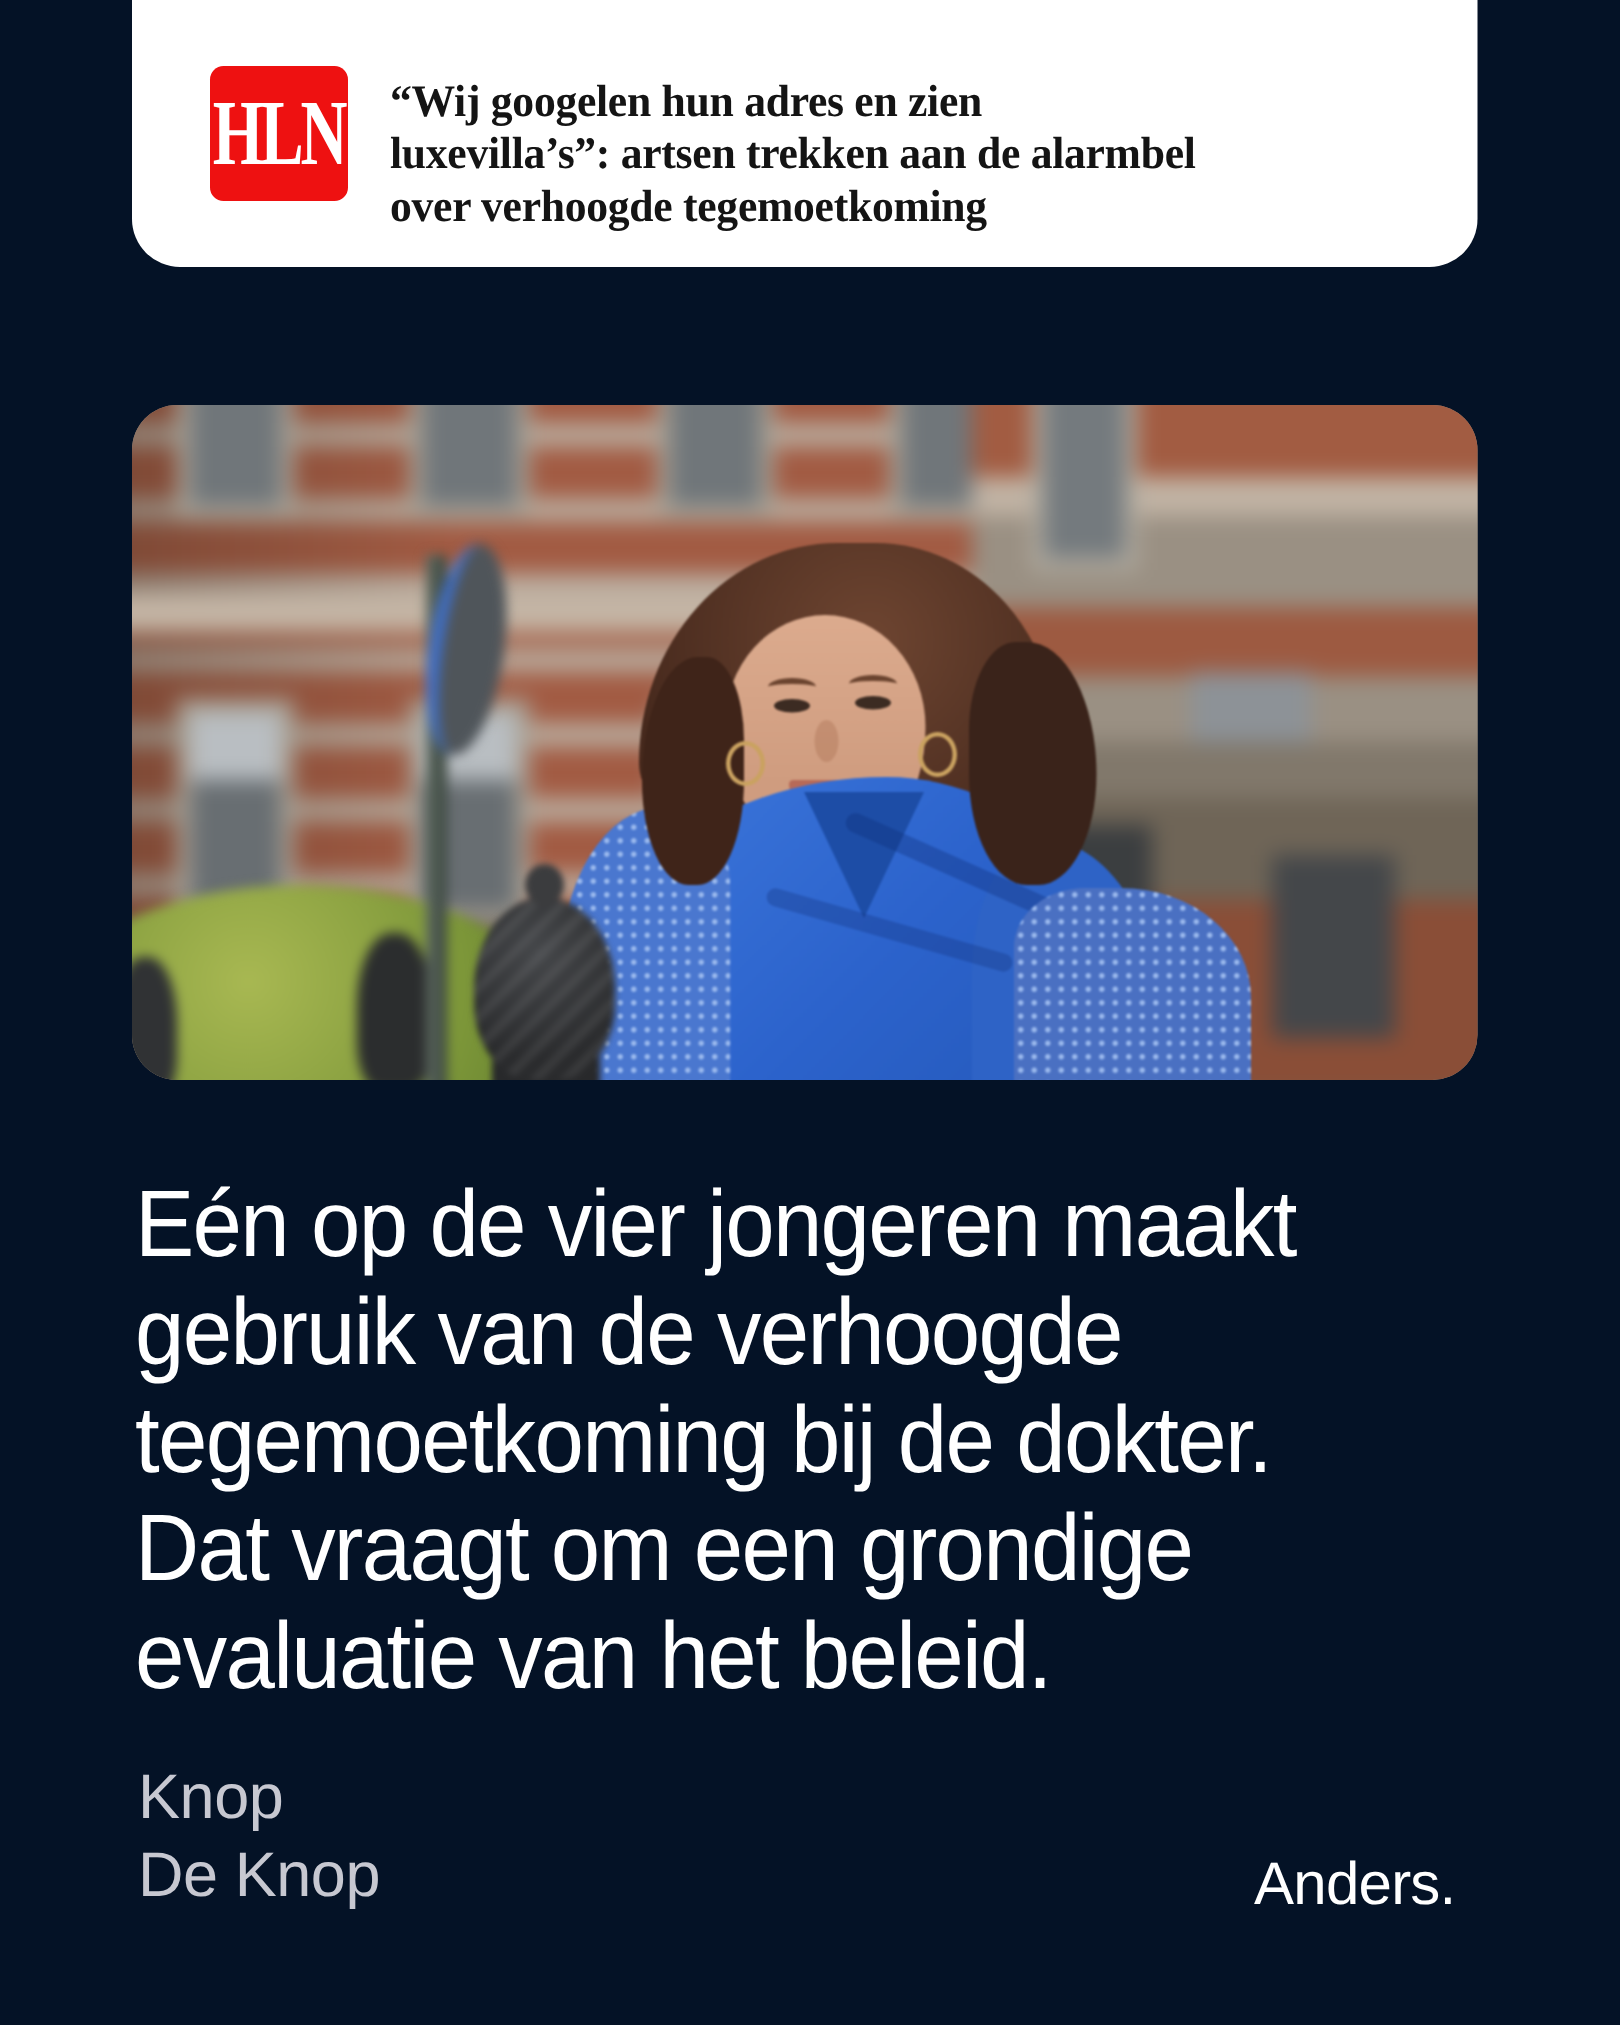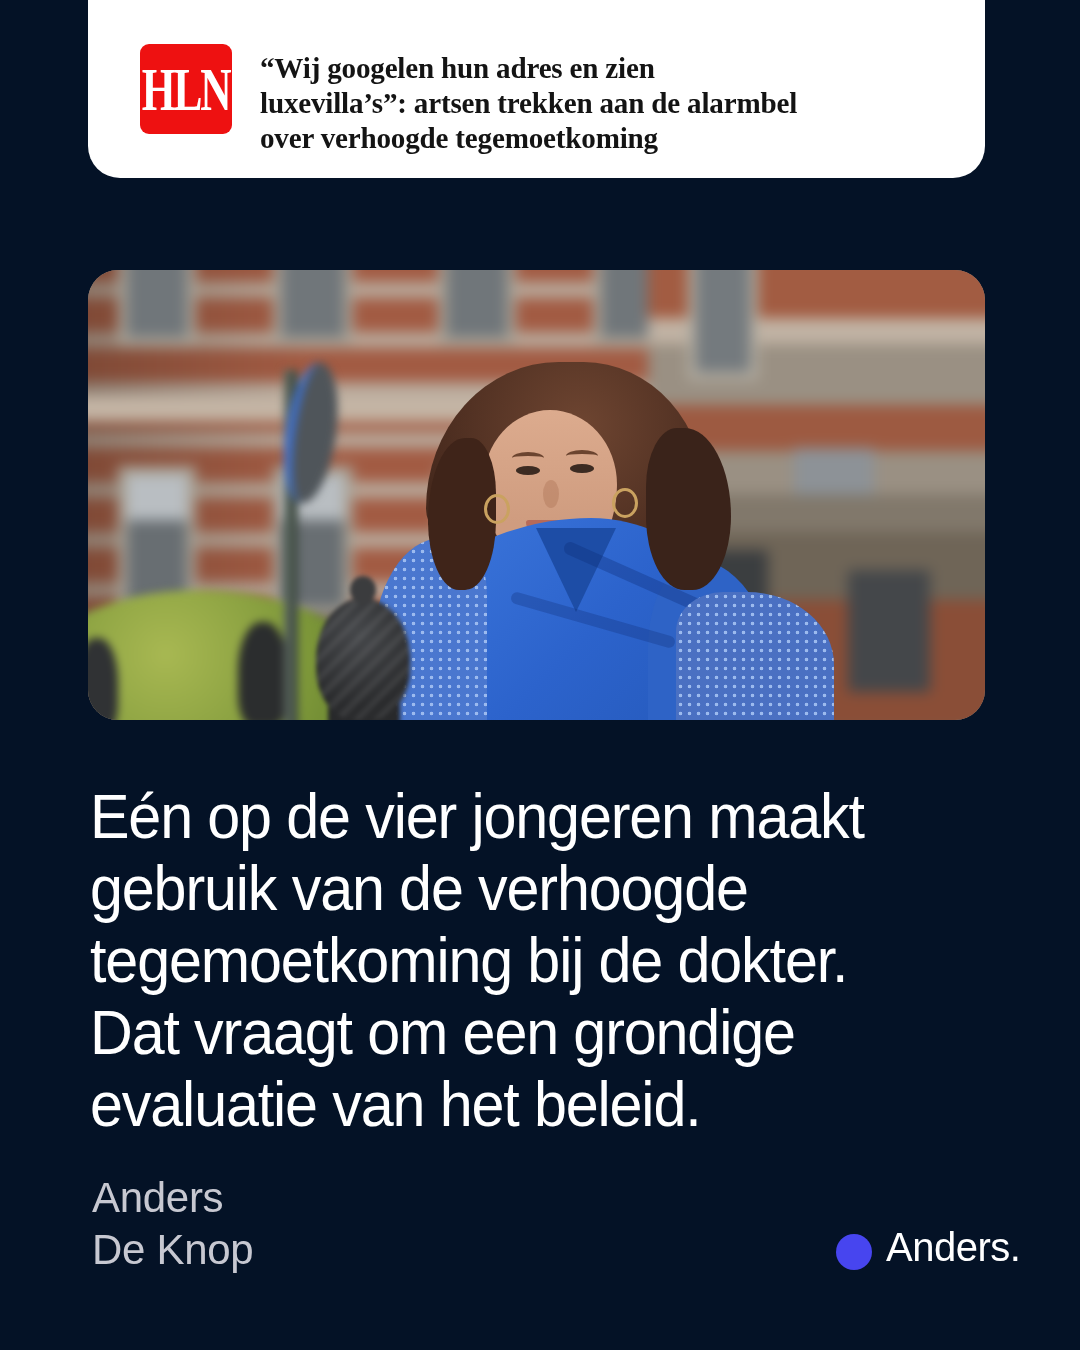--- a/index.html
+++ b/index.html
@@ -112,21 +112,21 @@
     position:absolute;left:90px;top:780px;width:1010px;
     color:var(--quote-text,#ffffff);
     font-size:63px;line-height:72px;letter-spacing:-1.2px;font-weight:400;
     transform:scaleX(.94);transform-origin:left top;
   }
   .attribution{
     position:absolute;left:92px;top:1172px;
     color:var(--attribution-text,#c7c8d1);
     font-size:42px;line-height:52px;letter-spacing:-.3px;
   }
-  .brand{position:absolute;left:836px;top:1220px;height:50px;display:flex;align-items:flex-end;gap:14px;}
+  .brand{position:absolute;left:836px;top:1220px;height:50px;display:flex;align-items:flex-start;gap:14px;flex-direction:column;}
   .brand-dot{width:36px;height:36px;border-radius:50%;background:var(--anders-dot,#4745ef);}
   .brand-label{color:var(--anders-text,#ffffff);font-size:40px;letter-spacing:-.5px;}
 </style>
 </head>
 <body>
 
 <div class="page">
 
   <div class="card">
     <div class="hln-logo">
@@ -208,21 +208,21 @@
 
   <div class="quote">
     <div>Eén op de vier jongeren maakt</div>
     <div>gebruik van de verhoogde</div>
     <div>tegemoetkoming bij de dokter.</div>
     <div>Dat vraagt om een grondige</div>
     <div>evaluatie van het beleid.</div>
   </div>
 
   <div class="attribution">
-    <div>Anders</div>
+    <div>Knop</div>
     <div>De Knop</div>
   </div>
 
   <div class="brand">
     <div class="brand-dot"></div>
     <div class="brand-label">Anders.</div>
   </div>
 
 </div>
 

